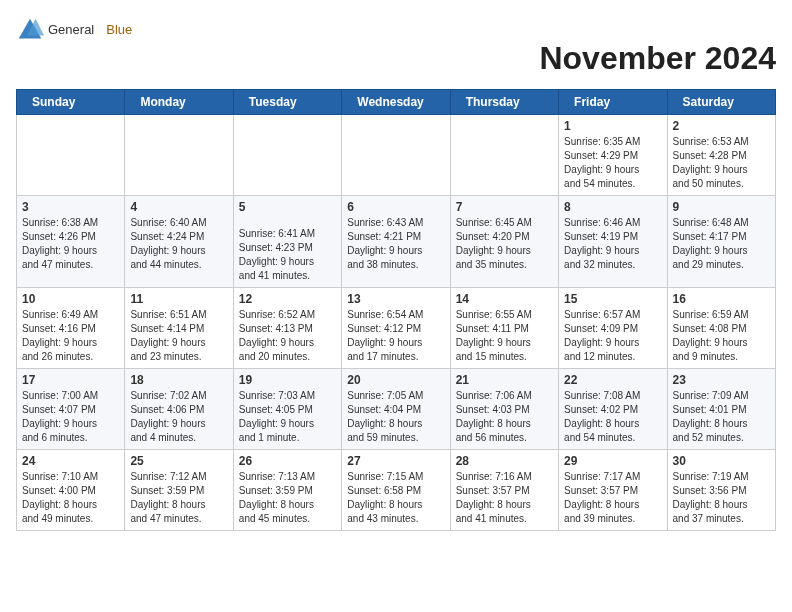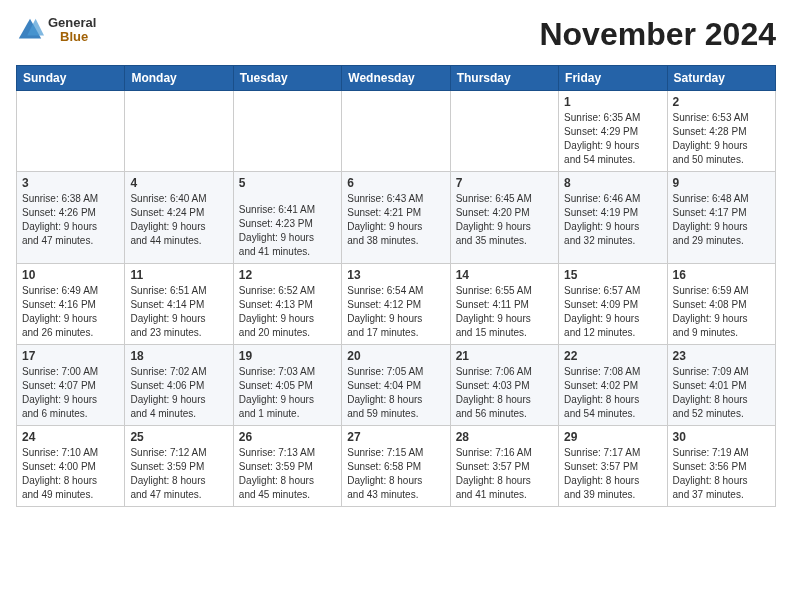--- a/index.html
+++ b/index.html
@@ -16,51 +16,50 @@
       align-items: flex-start;
       margin-bottom: 12px;
     }
     .logo {
       display: flex;
       align-items: center;
       gap: 4px;
     }
     .logo-text {
       display: flex;
-      flex-direction: column;
       font-size: 13px;
-      font-weight: bold;
+      font-weight: normal;
       line-height: 1.1;
     }
     .logo-general { color: #333; }
     .logo-blue { color: #a16207; margin-left: 12px; }
     .logo-icon {
       width: 28px;
       height: 28px;
     }
-    .title-block { text-align: right; }
+    .title-block { text-align: right; margin-top: 24px; }
     .month-title {
       font-size: 32px;
       font-weight: bold;
       color: #222;
     }
     .location {
       font-size: 15px;
       color: #444;
     }
     .calendar {
       width: 100%;
       border-collapse: collapse;
     }
     .calendar th {
       background: #2563a8;
       color: #fff;
       font-size: 12px;
       font-weight: bold;
-      padding: 5px 6px;
+      padding: 5px 15px;
       text-align: left;
       border: 1px solid #1a4f8a;
     }
     .calendar td {
       border: 1px solid #ccc;
       vertical-align: top;
       padding: 4px 5px;
       font-size: 10px;
       color: #333;
       width: calc(100% / 7);

